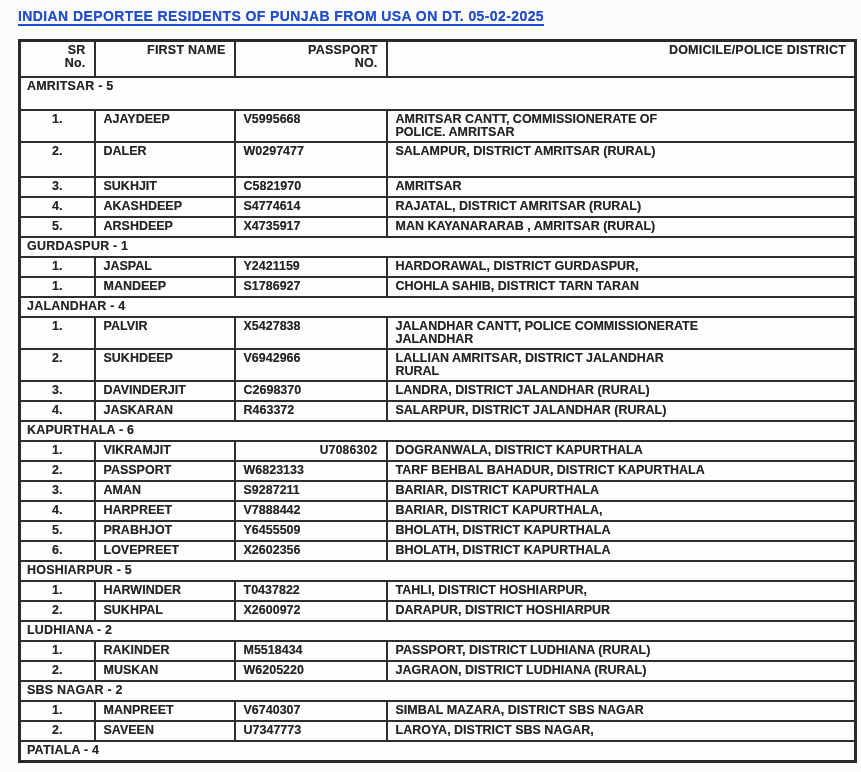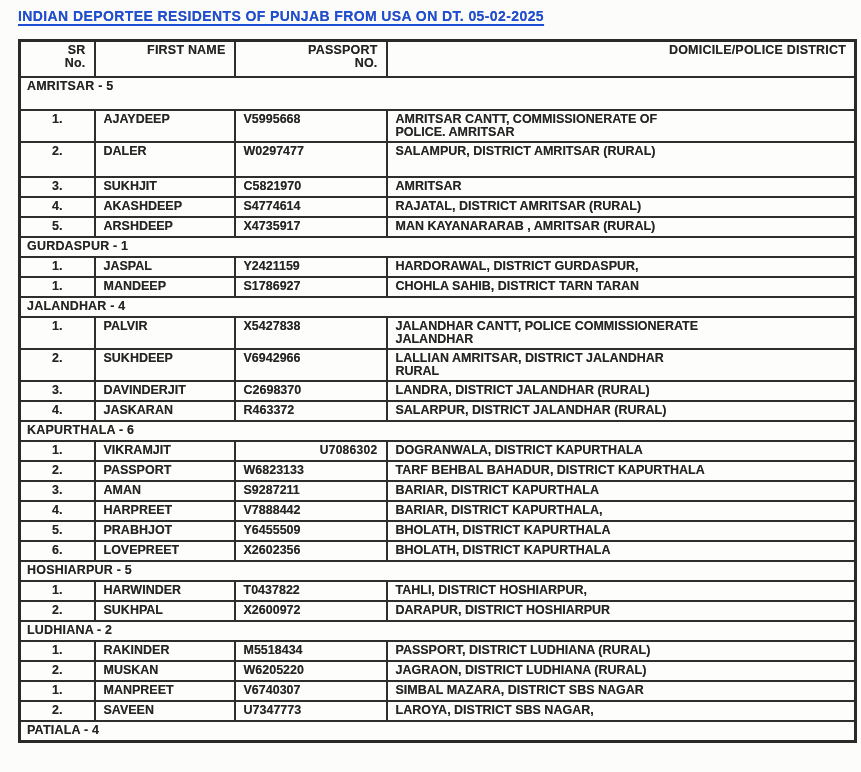--- a/index.html
+++ b/index.html
@@ -272,20 +272,23 @@
       <td class="cell-domicile">PASSPORT, DISTRICT LUDHIANA (RURAL)</td>
     </tr>
 
     <tr class="data-row">
       <td class="cell-sr">2.</td>
       <td class="cell-name">MUSKAN</td>
       <td class="cell-passport">W6205220</td>
       <td class="cell-domicile">JAGRAON, DISTRICT LUDHIANA (RURAL)</td>
     </tr>
 
+    <tr class="section-row">
+      <td colspan="4">SBS NAGAR - 2</td>
+    </tr>
 
     <tr class="data-row">
       <td class="cell-sr">1.</td>
       <td class="cell-name">MANPREET</td>
       <td class="cell-passport">V6740307</td>
       <td class="cell-domicile">SIMBAL MAZARA, DISTRICT SBS NAGAR</td>
     </tr>
 
     <tr class="data-row">
       <td class="cell-sr">2.</td>

